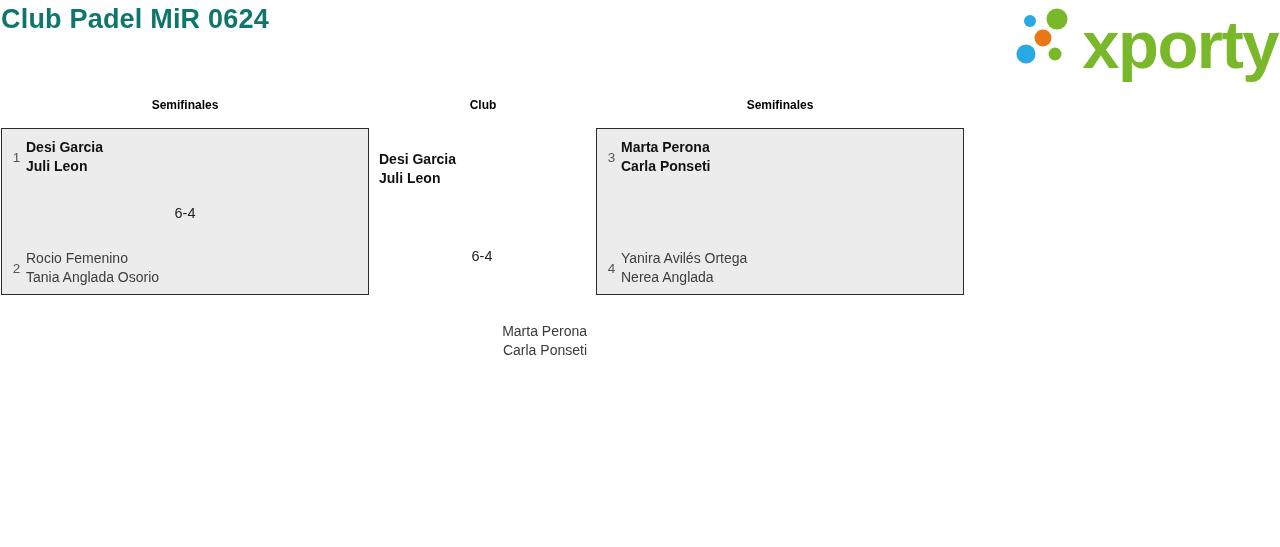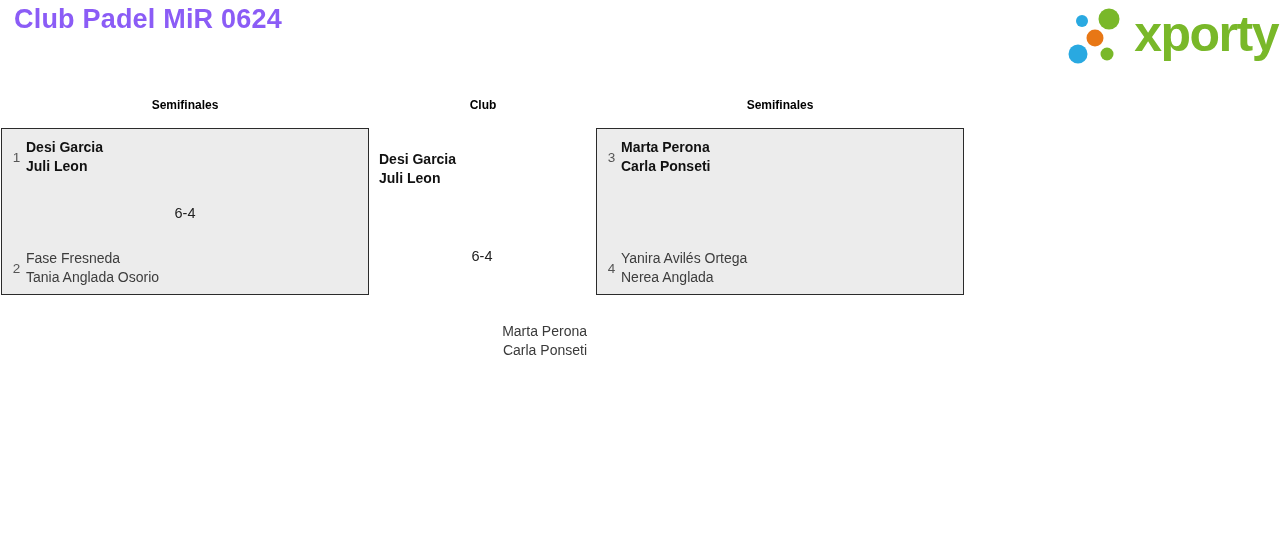--- a/index.html
+++ b/index.html
@@ -7,33 +7,33 @@
     width: 1280px; height: 547px;
     background: #ffffff;
     font-family: "Liberation Sans", sans-serif;
     overflow: hidden;
     position: relative;
   }
   .abs { position: absolute; }
 
   
   .page-title {
-    left: 14px; top: 3px;
-    font-size: 27px; font-weight: 700; color: #8b5cf6;
+    left: 1px; top: 3px;
+    font-size: 27px; font-weight: 700; color: #0f766e;
     line-height: 33px; letter-spacing: 0.2px;
   }
 
   
   .logo {
     top: 0; right: 2px;
     display: flex; align-items: flex-start;
     cursor: pointer;
   }
   .logo-word {
-    font-size: 50px; font-weight: 800; letter-spacing: -1.5px;
+    font-size: 67px; font-weight: 800; letter-spacing: -1.5px;
     margin-top: 6px; margin-left: 2px; line-height: 1.15;
   }
 
   
   .round-header {
     top: 98px;
     transform: translateX(-50%);
     font-size: 12px; font-weight: 700; color: #000;
     white-space: nowrap;
   }
@@ -111,21 +111,21 @@
     <span class="seed">1</span>
     <span class="players winner">
       <div>Desi Garcia</div>
       <div>Juli Leon</div>
     </span>
   </div>
   <div class="box-score">6-4</div>
   <div class="team team-bottom">
     <span class="seed">2</span>
     <span class="players loser">
-      <div>Fase Fresneda</div>
+      <div>Rocio Femenino</div>
       <div>Tania Anglada Osorio</div>
     </span>
   </div>
 </div>
 
 <div class="abs match-box" style="left:596px">
   <div class="team team-top">
     <span class="seed">3</span>
     <span class="players winner">
       <div>Marta Perona</div>

